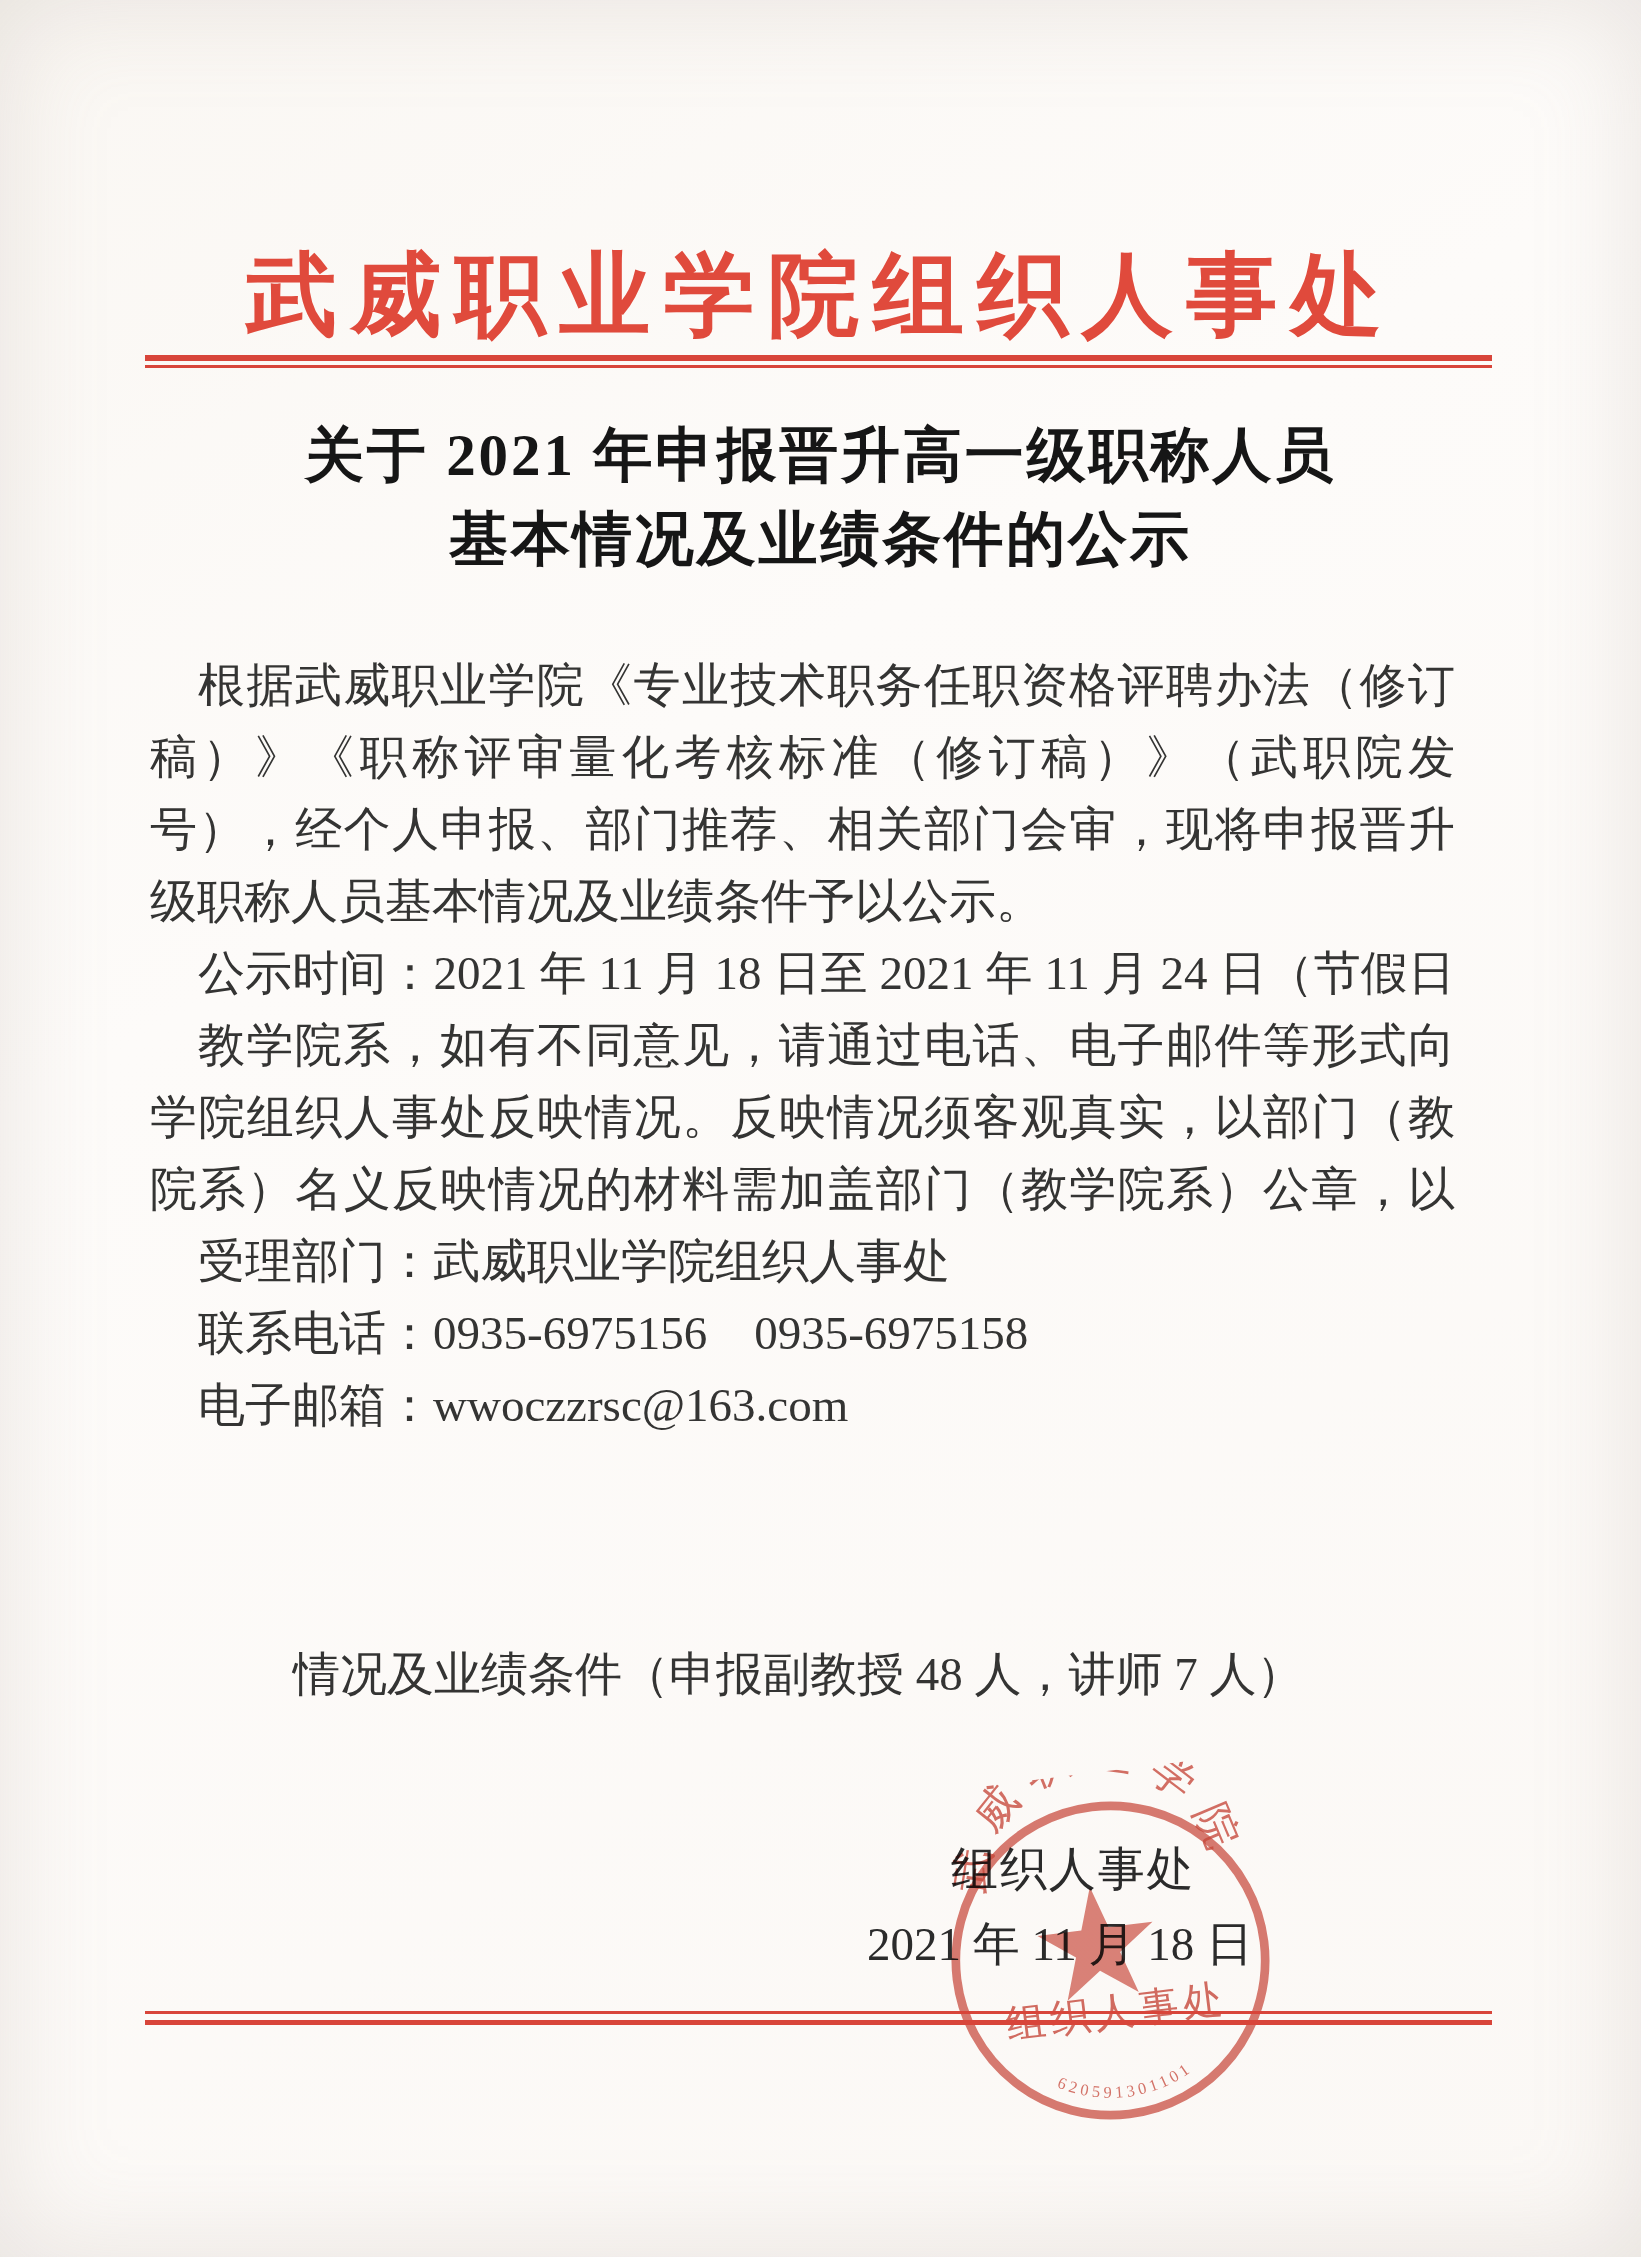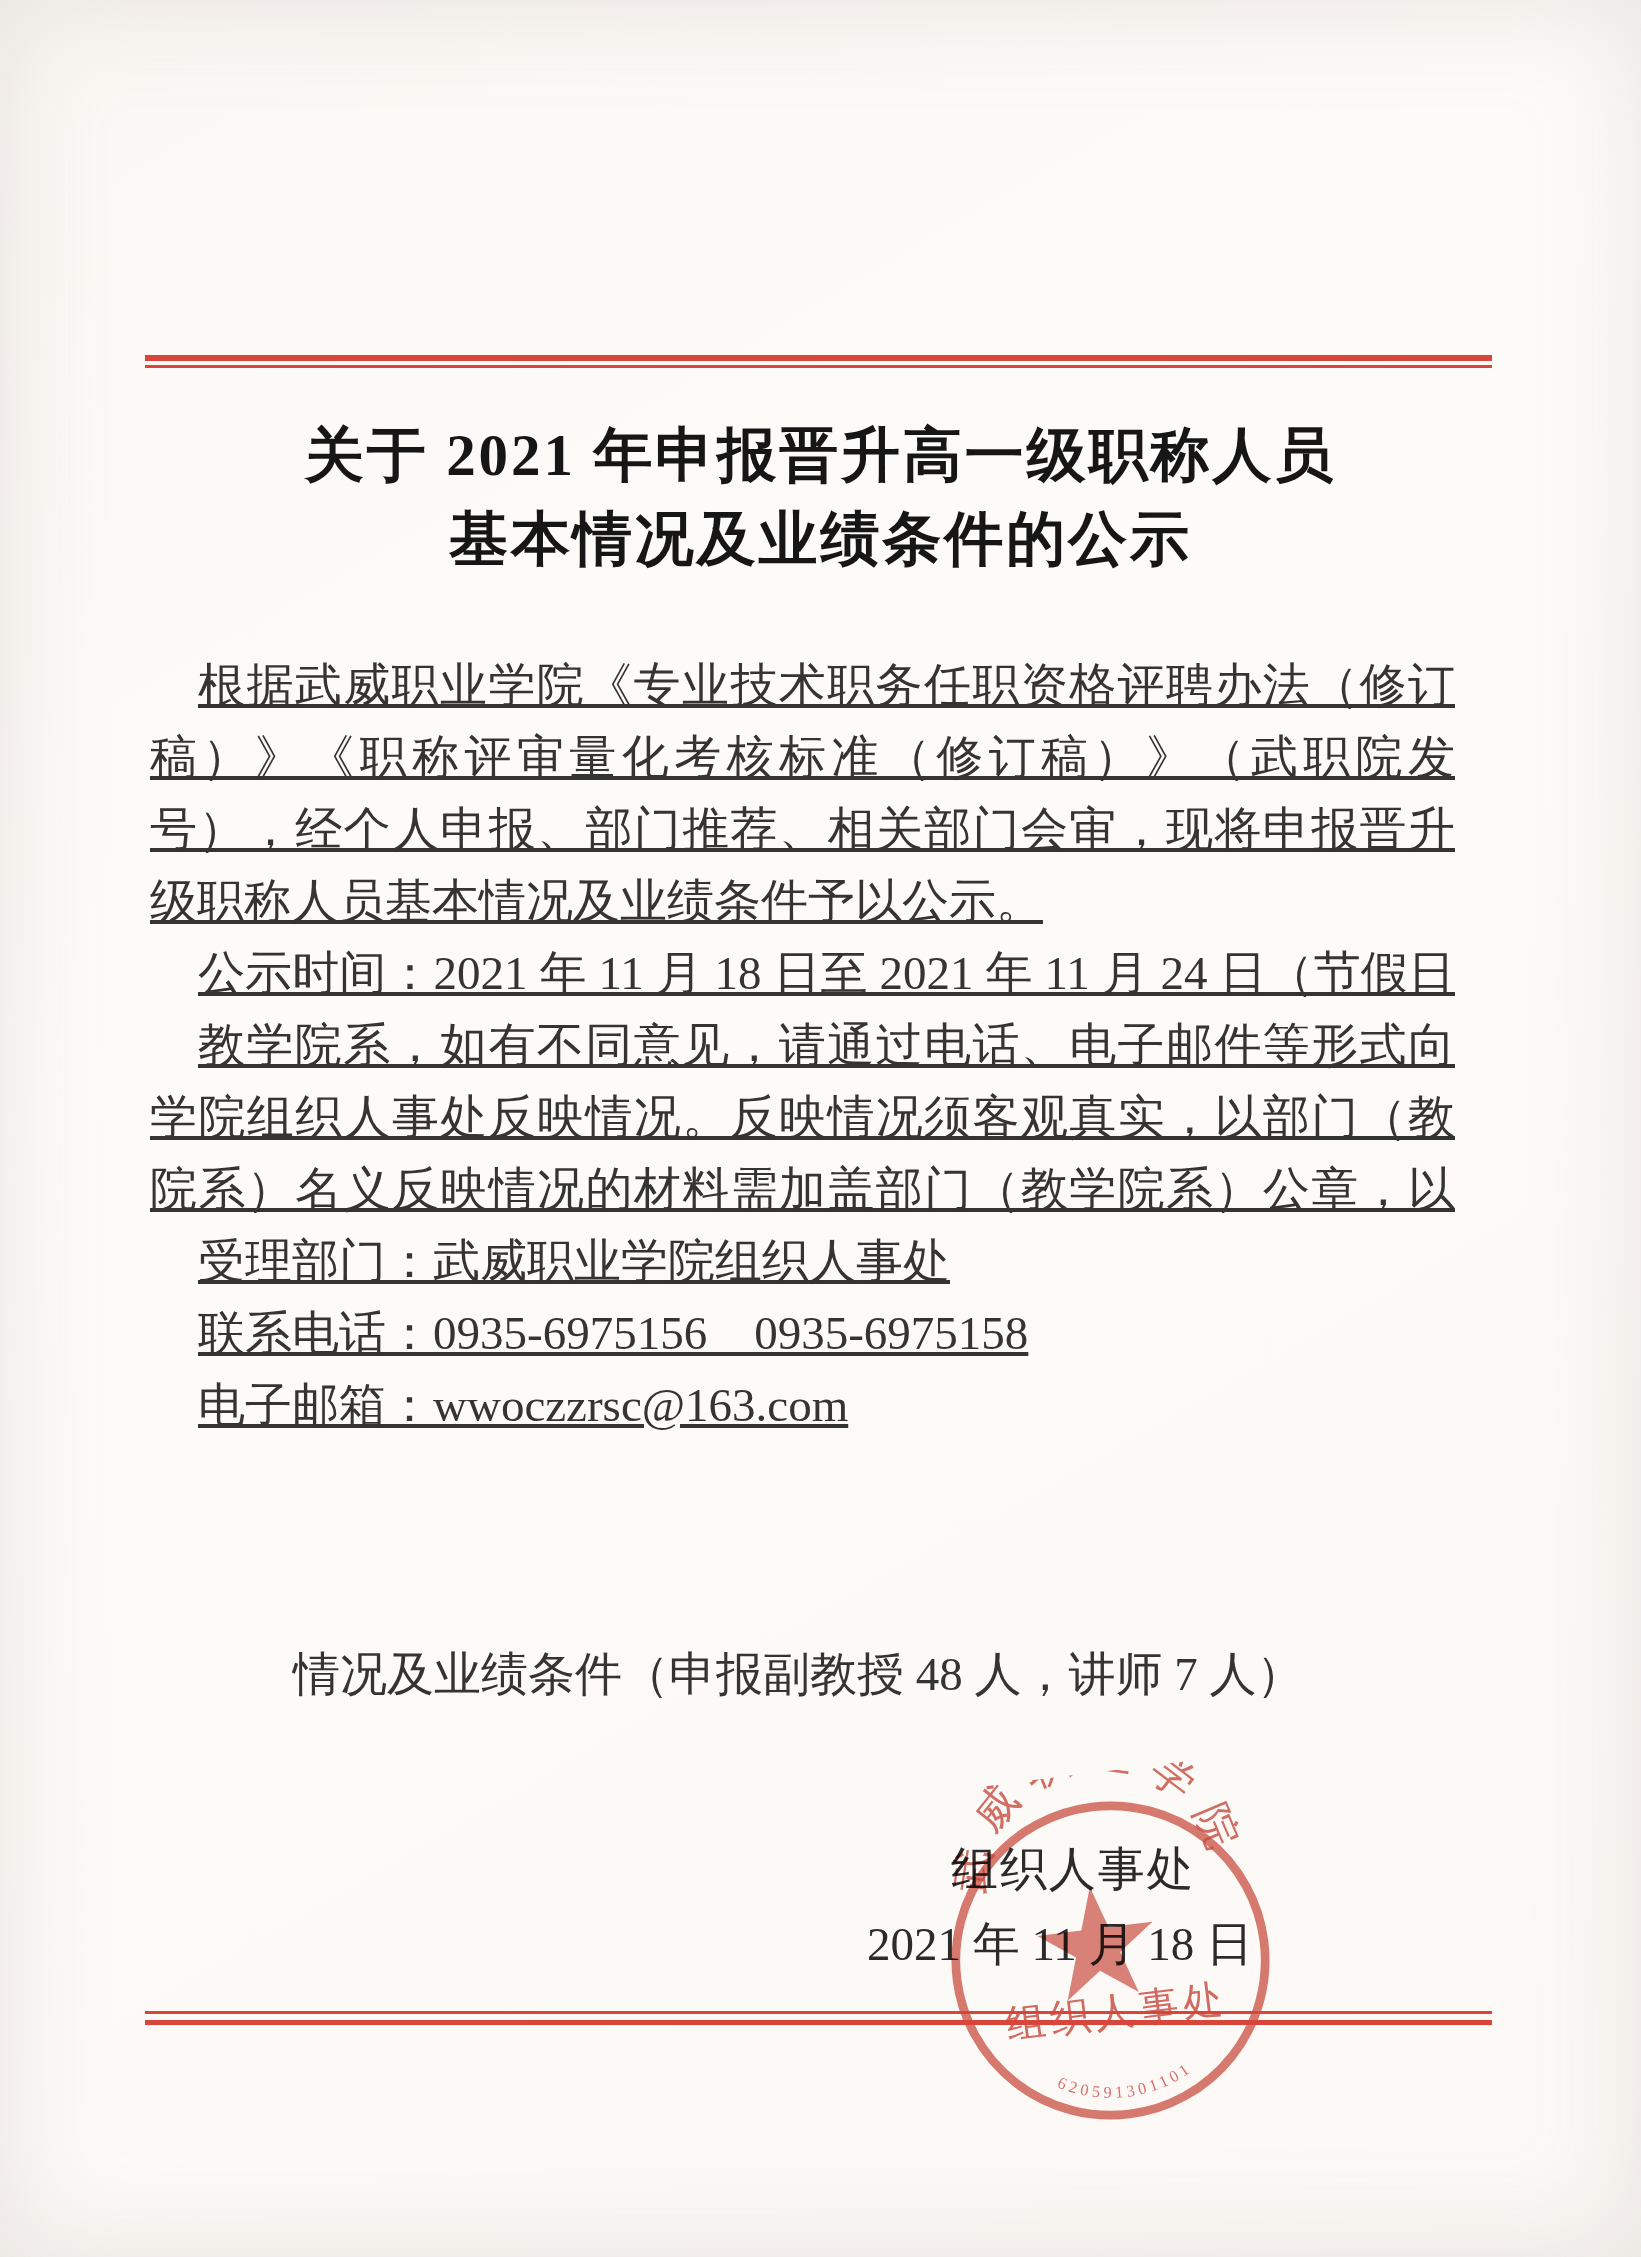--- a/index.html
+++ b/index.html
@@ -41,21 +41,20 @@
     font-size: 59px;
     line-height: 84px;
     letter-spacing: 2.9px;
   }
   .body-block {
     position: absolute;
     top: 649px; left: 150px; width: 1305px;
     font-size: 47px;
     line-height: 72px;
     color: #343433;
-    text-decoration: underline;
   }
   .bline { height: 72px; white-space: nowrap; overflow: visible; }
   .indent { text-indent: 48px; }
   .fill {
     white-space: normal;
     text-align: justify;
     text-align-last: justify;
     overflow: hidden;
   }
   .attach-block {
@@ -92,20 +91,21 @@
     opacity: 0.92;
   }
 </style>
 </head>
 <body>
 
 <div class="page">
 
   <div class="scan-shade"></div>
 
+  <div class="letterhead">武威职业学院组织人事处</div>
 
   <div class="rule rule-top-thick"></div>
   <div class="rule rule-top-thin"></div>
 
   <div class="doc-title">
     <div>关于 2021 年申报晋升高一级职称人员</div>
     <div>基本情况及业绩条件的公示</div>
   </div>
 
   <div class="body-block">

